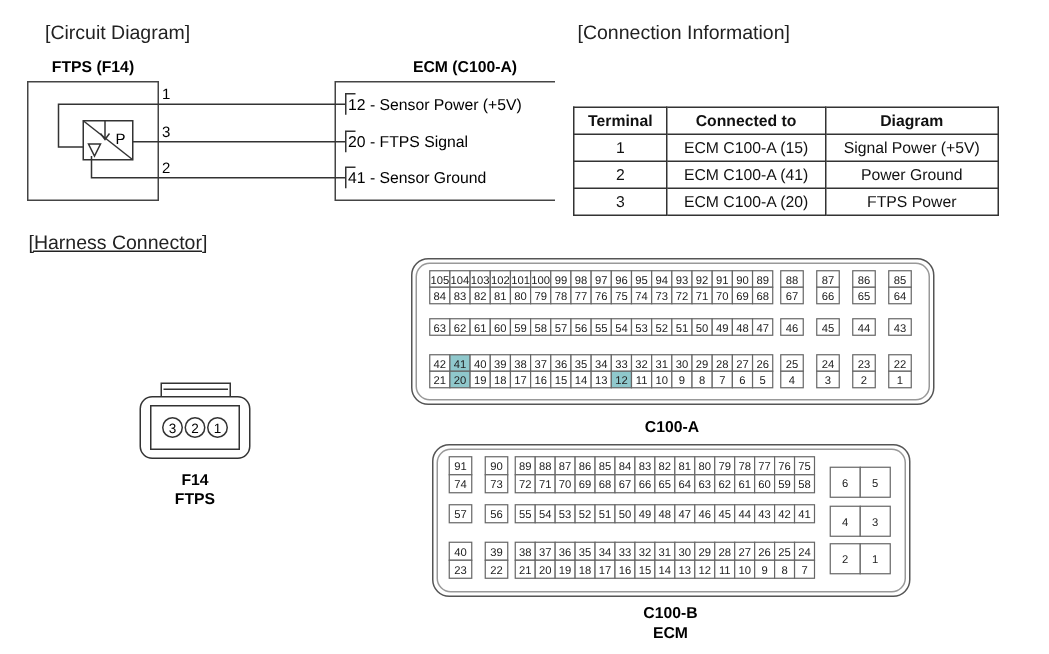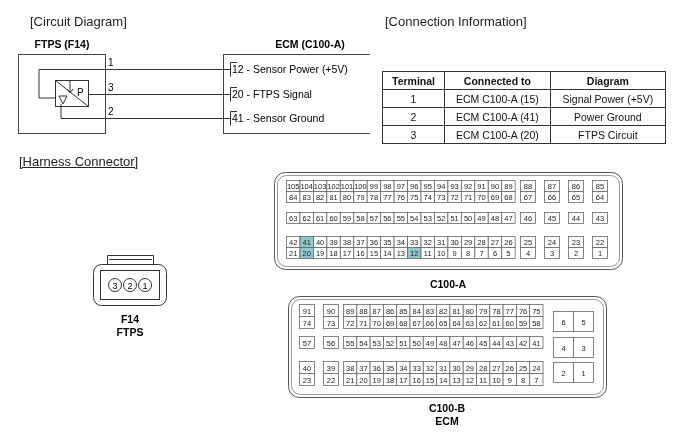--- a/index.html
+++ b/index.html
@@ -75,21 +75,21 @@
       <td>Signal Power (+5V)</td>
     </tr>
     <tr>
       <td>2</td>
       <td>ECM C100-A (41)</td>
       <td>Power Ground</td>
     </tr>
     <tr>
       <td>3</td>
       <td>ECM C100-A (20)</td>
-      <td>FTPS Circuit</td>
+      <td>FTPS Power</td>
     </tr>
   </tbody>
 </table>
 
 <svg class="abs" style="left:90px;top:250px;" width="80" height="90">
   <path d="M17.5,14.5 V5.5 H63.5 V14.5" fill="none" stroke="#333"></path>
   <line x1="19" y1="9.5" x2="62" y2="9.5" stroke="#333"></line>
   <rect x="3.5" y="14.5" width="73" height="41" rx="8" ry="8" fill="none" stroke="#333"></rect>
   <rect x="10.5" y="20.5" width="59" height="29" fill="none" stroke="#333"></rect>
   <g>

